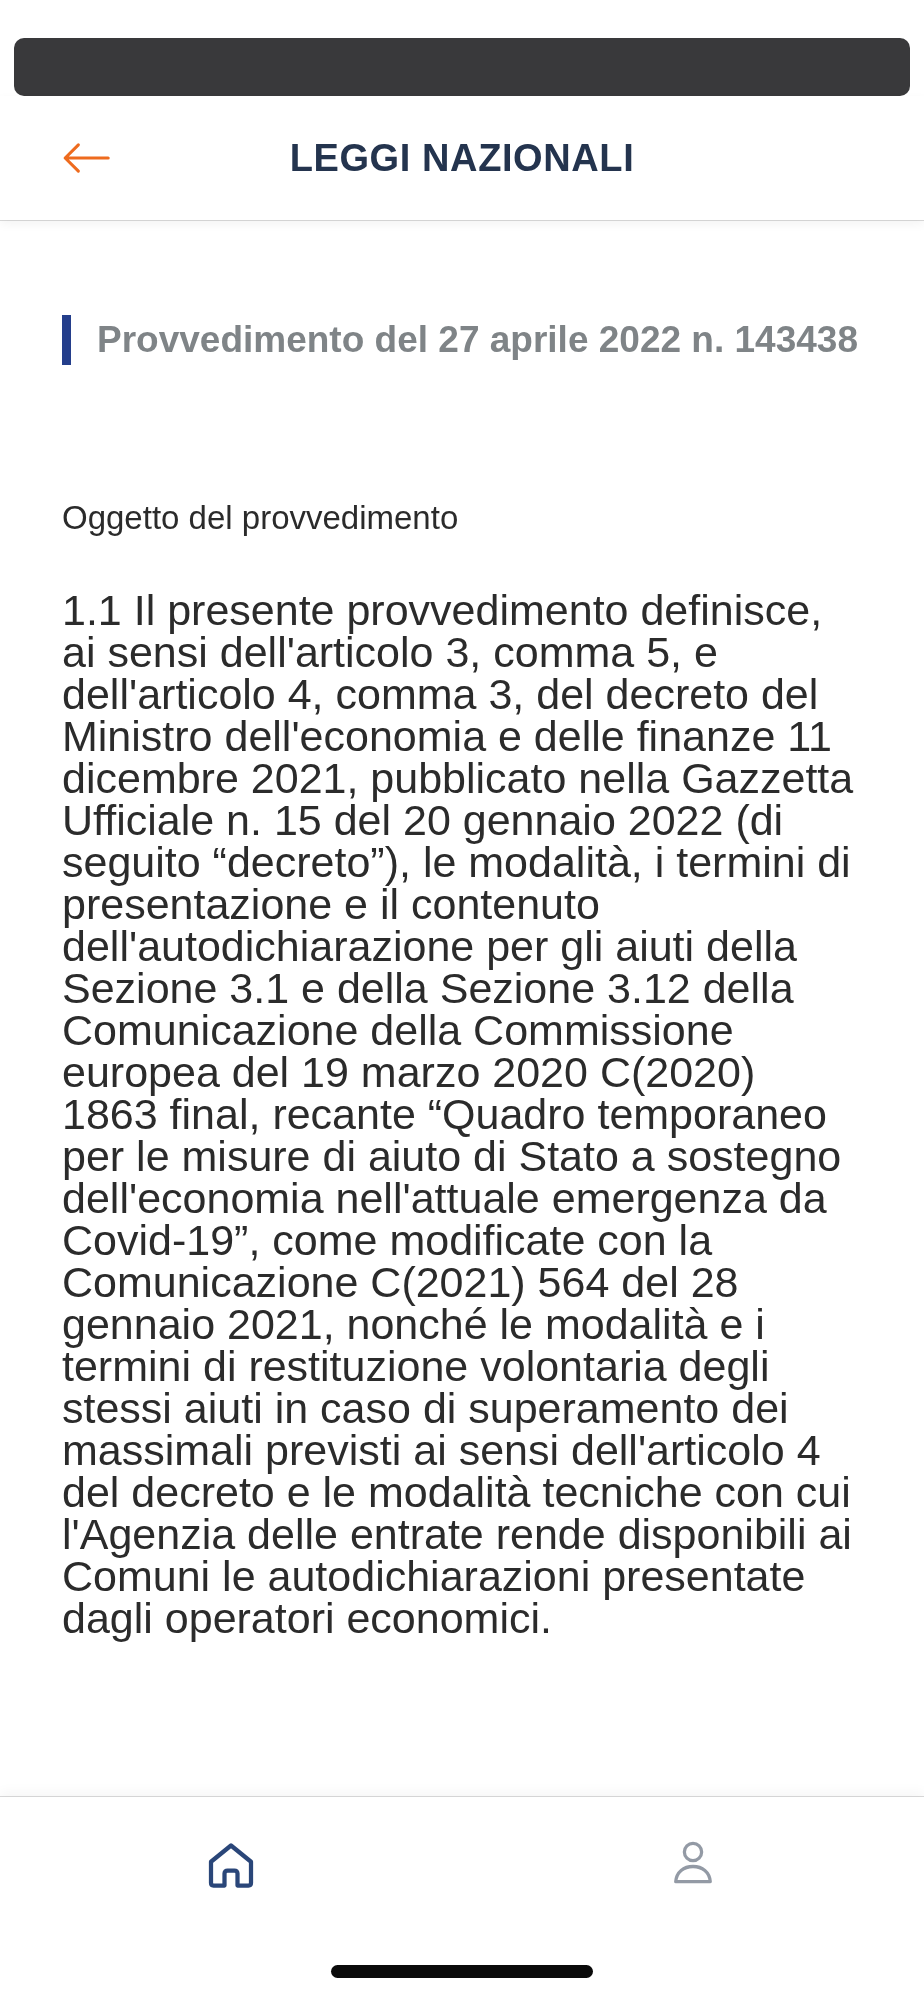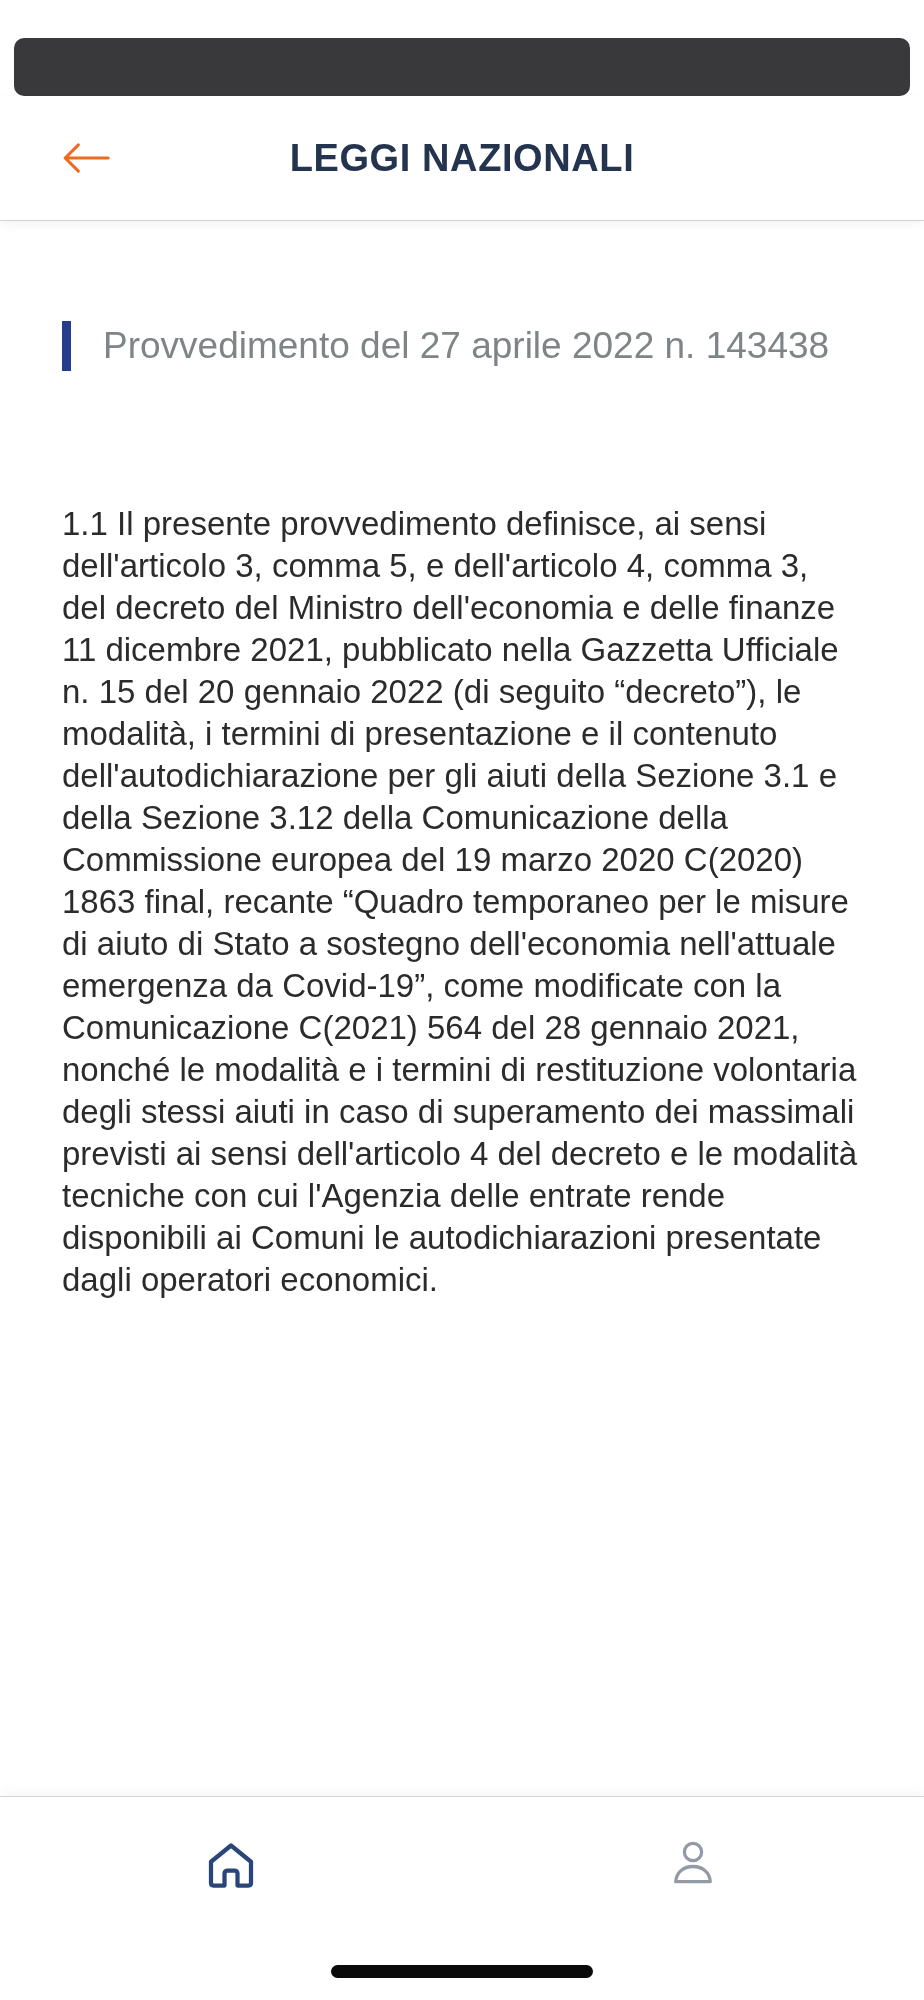--- a/index.html
+++ b/index.html
@@ -67,35 +67,35 @@
     top: 220px; left: 0; right: 0; bottom: 203px;
     padding: 95px 56px 0 62px;
     overflow: hidden;
   }
   .doc-title-block {
     border-left: 9px solid var(--bar_blue, #243E8B);
     padding-left: 26px;
     margin: 0 0 132px 0;
   }
   .doc-title {
-    margin: 6px;
+    margin: 0;
     font-size: 37px;
-    font-weight: normal;
+    font-weight: bold;
     line-height: 50px;
     color: var(--heading_gray, #7F8487);
   }
   .section-heading {
     margin: 0;
     font-size: 33px;
     line-height: 42px;
     color: var(--body_text, #2B2B2B);
   }
   .body-para {
     margin: 50px 8px 0 0;
-    font-size: 33px;
+    font-size: 43px;
     line-height: 42px;
     color: var(--body_text, #2B2B2B);
   }
 
   
   .tabbar {
     position: absolute;
     left: 0; right: 0; bottom: 0;
     height: 203px;
     background: #ffffff;
@@ -145,20 +145,21 @@
         <path d="M34 12 H3 M12.5 2.5 L3 12 L12.5 21.5"></path>
       </svg>
     </button>
     <h1 class="header-title">LEGGI NAZIONALI</h1>
   </header>
 
   <main class="content">
     <div class="doc-title-block">
       <h2 class="doc-title">Provvedimento del 27 aprile 2022 n. 143438</h2>
     </div>
+    <p class="section-heading">Oggetto del provvedimento</p>
     <p class="body-para">1.1 Il presente provvedimento definisce, ai sensi dell'articolo 3, comma 5, e dell'articolo 4, comma 3, del decreto del Ministro dell'economia e delle finanze 11 dicembre 2021, pubblicato nella Gazzetta Ufficiale n. 15 del 20 gennaio 2022 (di seguito “decreto”), le modalità, i termini di presentazione e il contenuto dell'autodichiarazione per gli aiuti della Sezione 3.1 e della Sezione 3.12 della Comunicazione della Commissione europea del 19 marzo 2020 C(2020) 1863 final, recante “Quadro temporaneo per le misure di aiuto di Stato a sostegno dell'economia nell'attuale emergenza da Covid-19”, come modificate con la Comunicazione C(2021) 564 del 28 gennaio 2021, nonché le modalità e i termini di restituzione volontaria degli stessi aiuti in caso di superamento dei massimali previsti ai sensi dell'articolo 4 del decreto e le modalità tecniche con cui l'Agenzia delle entrate rende disponibili ai Comuni le autodichiarazioni presentate dagli operatori economici.</p>
   </main>
 
   <nav class="tabbar">
     <button class="tab tab-home">
       <svg viewBox="0 0 24 24" aria-hidden="true">
         <path d="M4 10.7 L12 4.2 L20 10.7 V19.2 C20 19.8 19.6 20.2 19 20.2 H14.6 V15.4 C14.6 14.7 14.1 14.2 13.4 14.2 H10.6 C9.9 14.2 9.4 14.7 9.4 15.4 V20.2 H5 C4.4 20.2 4 19.8 4 19.2 Z"></path>
       </svg>
     </button>
     <button class="tab tab-profile">

